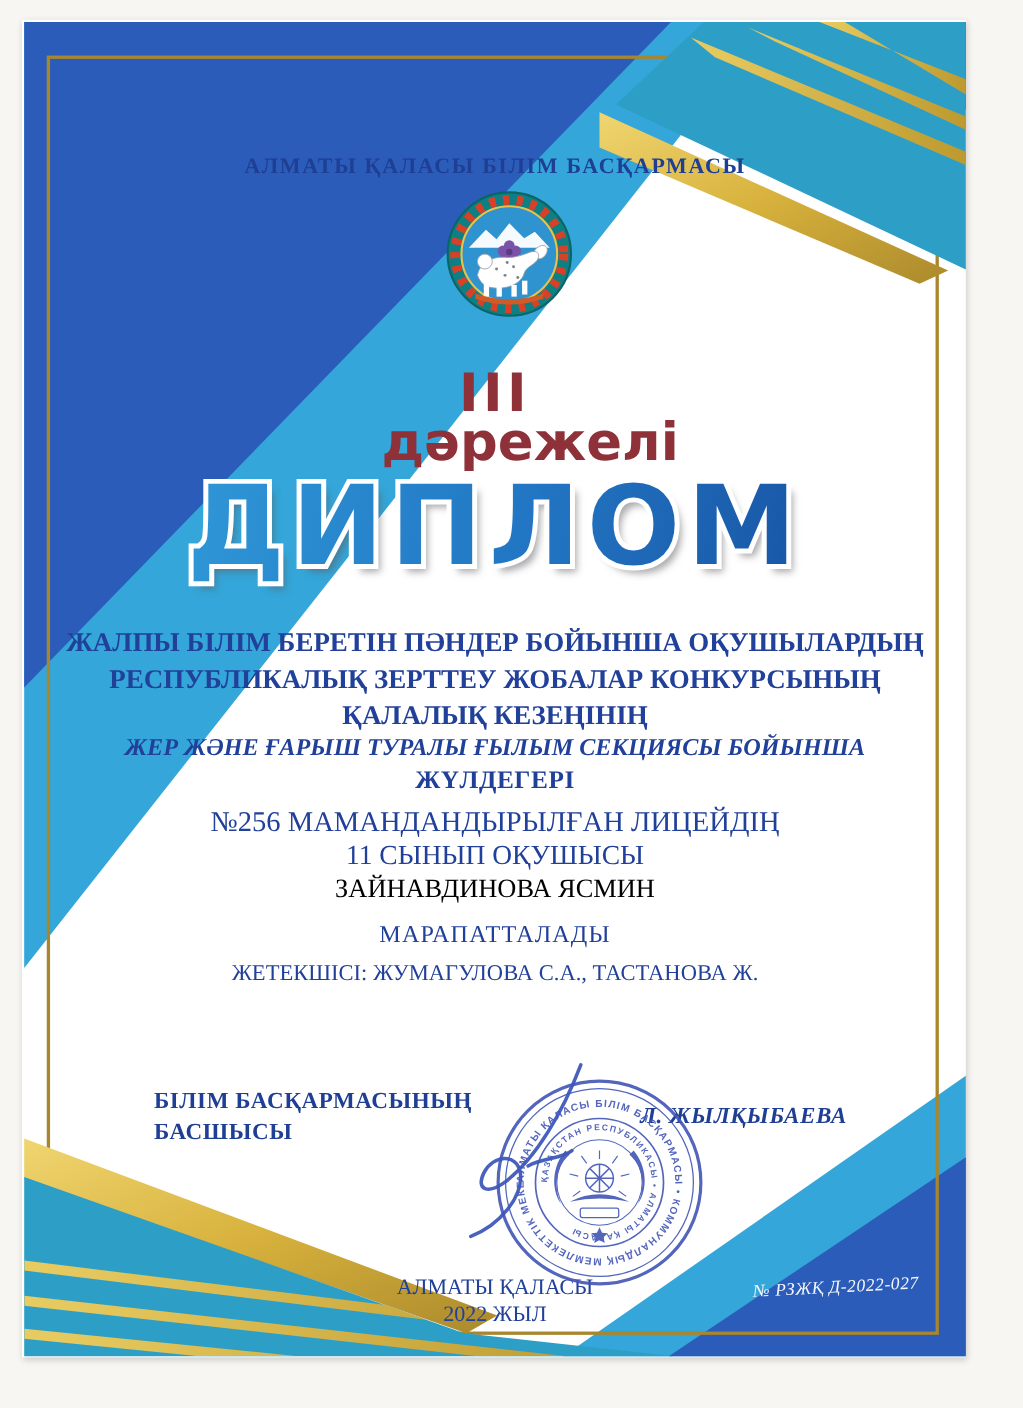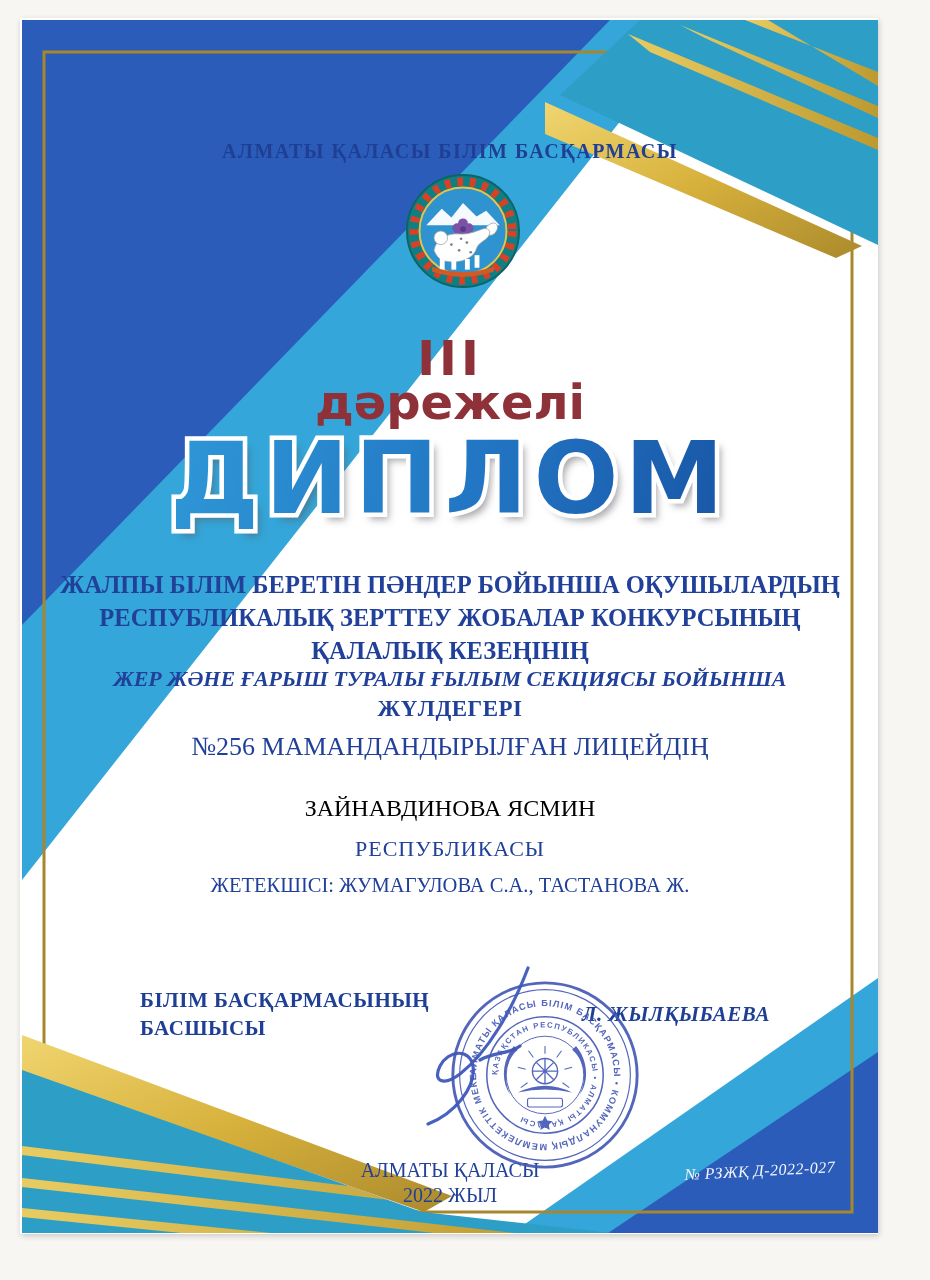--- a/index.html
+++ b/index.html
@@ -22,21 +22,21 @@
 
   .org-header{
     top:140px;color:#1f3f95;font-weight:700;font-size:20px;letter-spacing:1.5px;
   }
   .degree-numeral{
     top:330px;color:#8e3138;font-family:"DejaVu Sans",sans-serif;
     font-weight:700;font-size:48px;letter-spacing:4px;
   }
   .degree-label{
     top:374px;color:#8e3138;font-family:"DejaVu Sans",sans-serif;
-    font-weight:700;font-size:48px;
+    font-weight:700;font-size:48px;margin-left:32px;
   }
   .title-wrap{top:424px;height:120px;}
   .title-layer{
     display:block;font-family:"DejaVu Sans",sans-serif;font-weight:900;
     font-size:100px;letter-spacing:6px;line-height:110px;
   }
   .title-back{
     color:#ffffff;-webkit-text-stroke:9px #ffffff;
     text-shadow:6px 7px 7px rgba(90,90,95,.5);
   }
@@ -172,22 +172,23 @@
     </div>
 
     <div class="abs ctr body-lines">
       <div>ЖАЛПЫ БІЛІМ БЕРЕТІН ПӘНДЕР БОЙЫНША ОҚУШЫЛАРДЫҢ</div>
       <div>РЕСПУБЛИКАЛЫҚ ЗЕРТТЕУ ЖОБАЛАР КОНКУРСЫНЫҢ</div>
       <div>ҚАЛАЛЫҚ КЕЗЕҢІНІҢ</div>
     </div>
     <div class="abs ctr section-line">ЖЕР ЖӘНЕ ҒАРЫШ ТУРАЛЫ ҒЫЛЫМ СЕКЦИЯСЫ БОЙЫНША</div>
     <div class="abs ctr award-status">ЖҮЛДЕГЕРІ</div>
     <div class="abs ctr school-line">№256 МАМАНДАНДЫРЫЛҒАН ЛИЦЕЙДІҢ</div>
+    <div class="abs ctr grade-line">11 СЫНЫП ОҚУШЫСЫ</div>
     <div class="abs ctr recipient">ЗАЙНАВДИНОВА ЯСМИН</div>
-    <div class="abs ctr awarded">РЕСПУБЛИКАСЫ</div>
+    <div class="abs ctr awarded">МАРАПАТТАЛАДЫ</div>
     <div class="abs ctr supervisor">ЖЕТЕКШІСІ: ЖУМАГУЛОВА С.А., ТАСТАНОВА Ж.</div>
 
     <div class="abs sig-position">
       <div>БІЛІМ БАСҚАРМАСЫНЫҢ</div>
       <div>БАСШЫСЫ</div>
     </div>
     <div class="abs sig-name">Л. ЖЫЛҚЫБАЕВА</div>
 
     <svg class="abs signature-svg" width="160" height="175" viewBox="0 0 160 175">
       <g fill="none" stroke="#3550b8" stroke-width="3.2" stroke-linecap="round" opacity="0.9">

